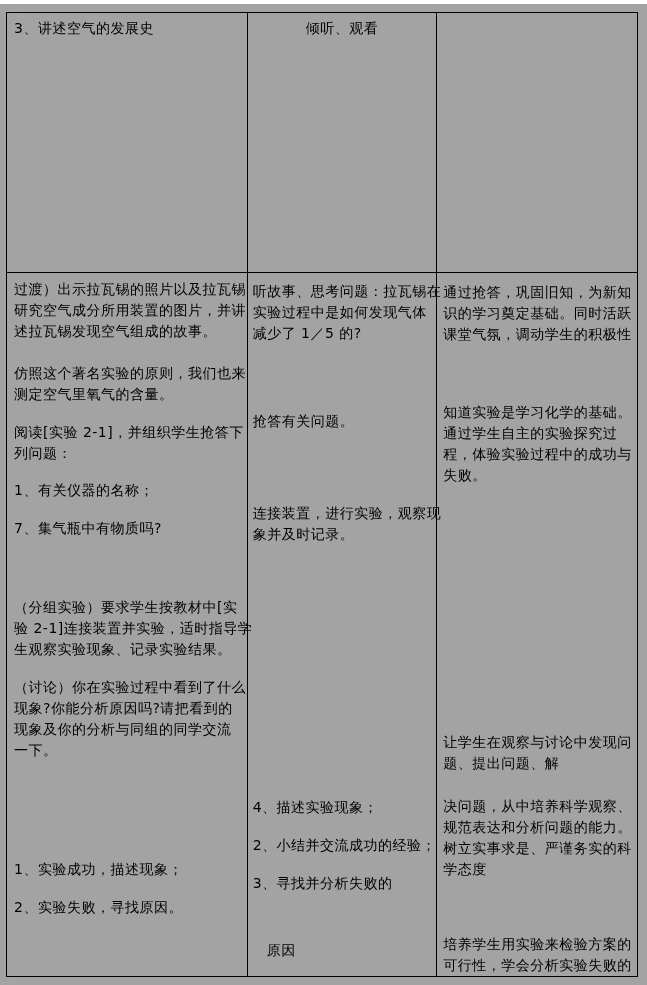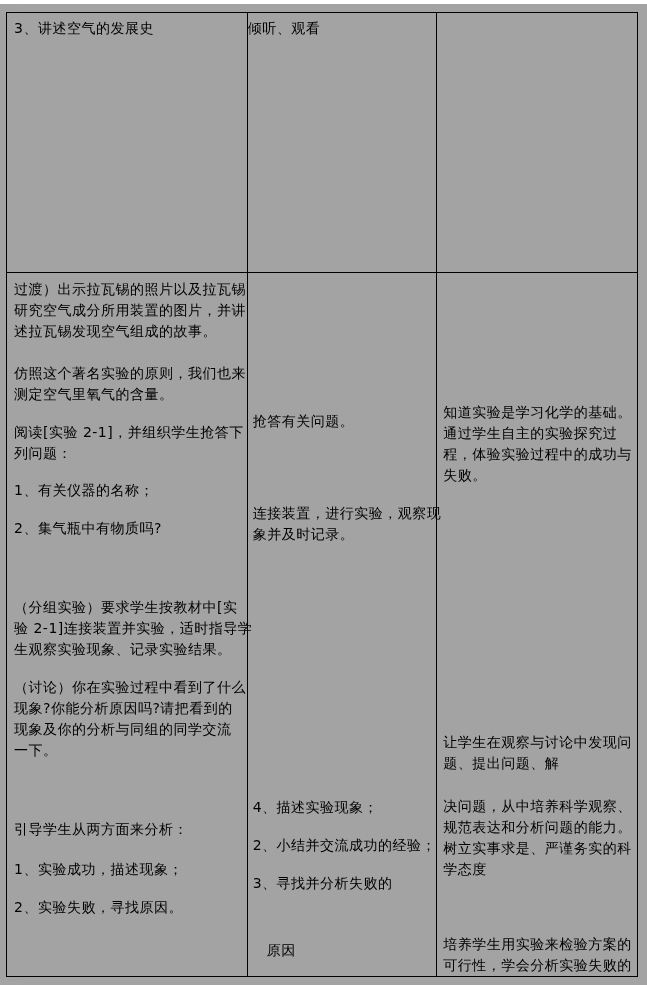--- a/index.html
+++ b/index.html
@@ -70,20 +70,21 @@
     letter-spacing: 0.5px;
   }
   .c1 .p { left: 7px; }
   .c2 .p { left: 5px; }
   .c3 .p { left: 6px; }
   .p.indent-1 { left: 19px; margin-top: 28px; }
   .row1-c2-text {
     position: absolute;
     top: 5px; left: 0;
     width: 100%;
+    text-align: center;
     margin: 0;
     font-size: 14px;
     line-height: 21px;
     letter-spacing: 0.5px;
   }
 </style>
 </head>
 <body>
 
 <div class="page">
@@ -108,42 +109,47 @@
     <div class="trow trow-2">
       <div class="cell c1">
         <p class="p" style="top:90px">仿照这个著名实验的原则，我们也来
 测定空气里氧气的含量。</p>
         <p class="p" style="top:6px">过渡）出示拉瓦锡的照片以及拉瓦锡
 研究空气成分所用装置的图片，并讲
 述拉瓦锡发现空气组成的故事。</p>
         <p class="p" style="top:149px">阅读[实验 2-1]，并组织学生抢答下
 列问题：</p>
         <p class="p" style="top:207px">1、有关仪器的名称；</p>
-        <p class="p" style="top:245px">2、集气瓶中有物质吗?</p>
+        <p class="p" style="top:245px">7、集气瓶中有物质吗?</p>
         <p class="p" style="top:324px">（分组实验）要求学生按教材中[实
 验 2-1]连接装置并实验，适时指导学
 生观察实验现象、记录实验结果。</p>
         <p class="p" style="top:404px">（讨论）你在实验过程中看到了什么
 现象?你能分析原因吗?请把看到的
 现象及你的分析与同组的同学交流
 一下。</p>
-        <p class="p" style="top:546px">引导学生从两方面来分析：</p>
         <p class="p" style="top:586px">1、实验成功，描述现象；</p>
         <p class="p" style="top:624px">2、实验失败，寻找原因。</p>
       </div>
       <div class="cell c2">
+        <p class="p" style="top:8px">听故事、思考问题：拉瓦锡在
+实验过程中是如何发现气体
+减少了 1／5 的?</p>
         <p class="p" style="top:138px">抢答有关问题。</p>
         <p class="p" style="top:230px">连接装置，进行实验，观察现
 象并及时记录。</p>
         <p class="p" style="top:524px">4、描述实验现象；</p>
         <p class="p" style="top:562px">2、小结并交流成功的经验；</p>
         <p class="p" style="top:600px">3、寻找并分析失败的</p>
         <p class="p indent-1" style="top:639px">原因</p>
       </div>
       <div class="cell c3">
+        <p class="p" style="top:9px">通过抢答，巩固旧知，为新知
+识的学习奠定基础。同时活跃
+课堂气氛，调动学生的积极性</p>
         <p class="p" style="top:129px">知道实验是学习化学的基础。
 通过学生自主的实验探究过
 程，体验实验过程中的成功与
 失败。</p>
         <p class="p" style="top:523px">决问题，从中培养科学观察、
 规范表达和分析问题的能力。
 树立实事求是、严谨务实的科
 学态度</p>
         <p class="p" style="top:459px">让学生在观察与讨论中发现问
 题、提出问题、解</p>

